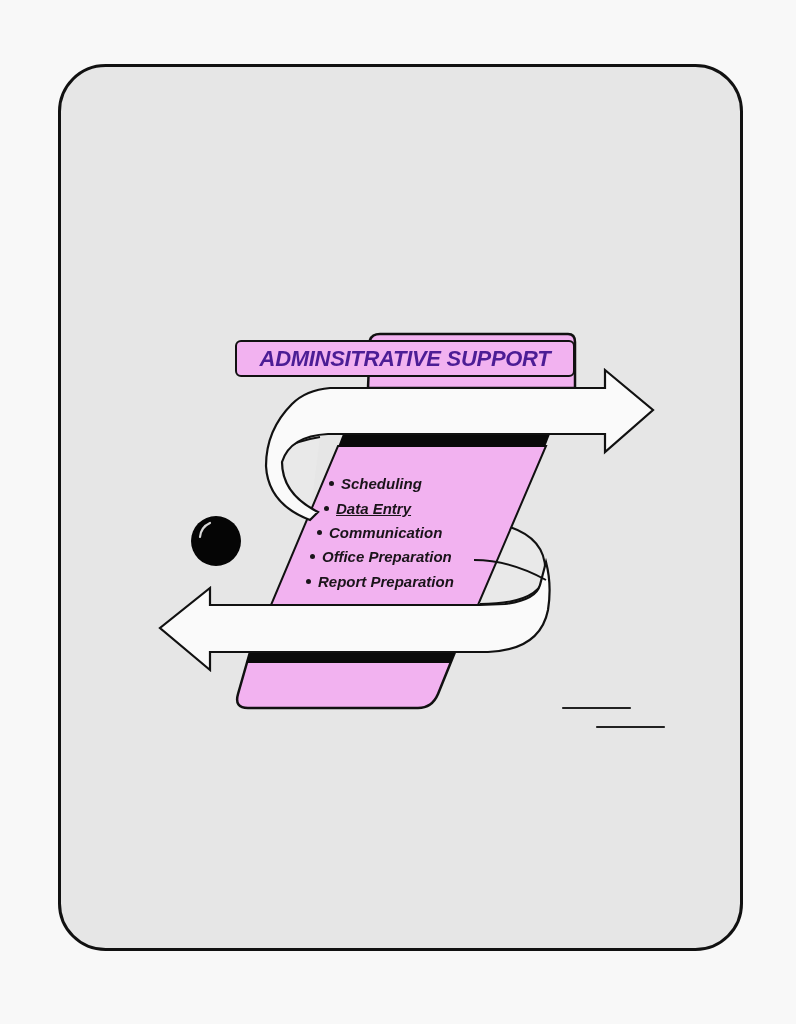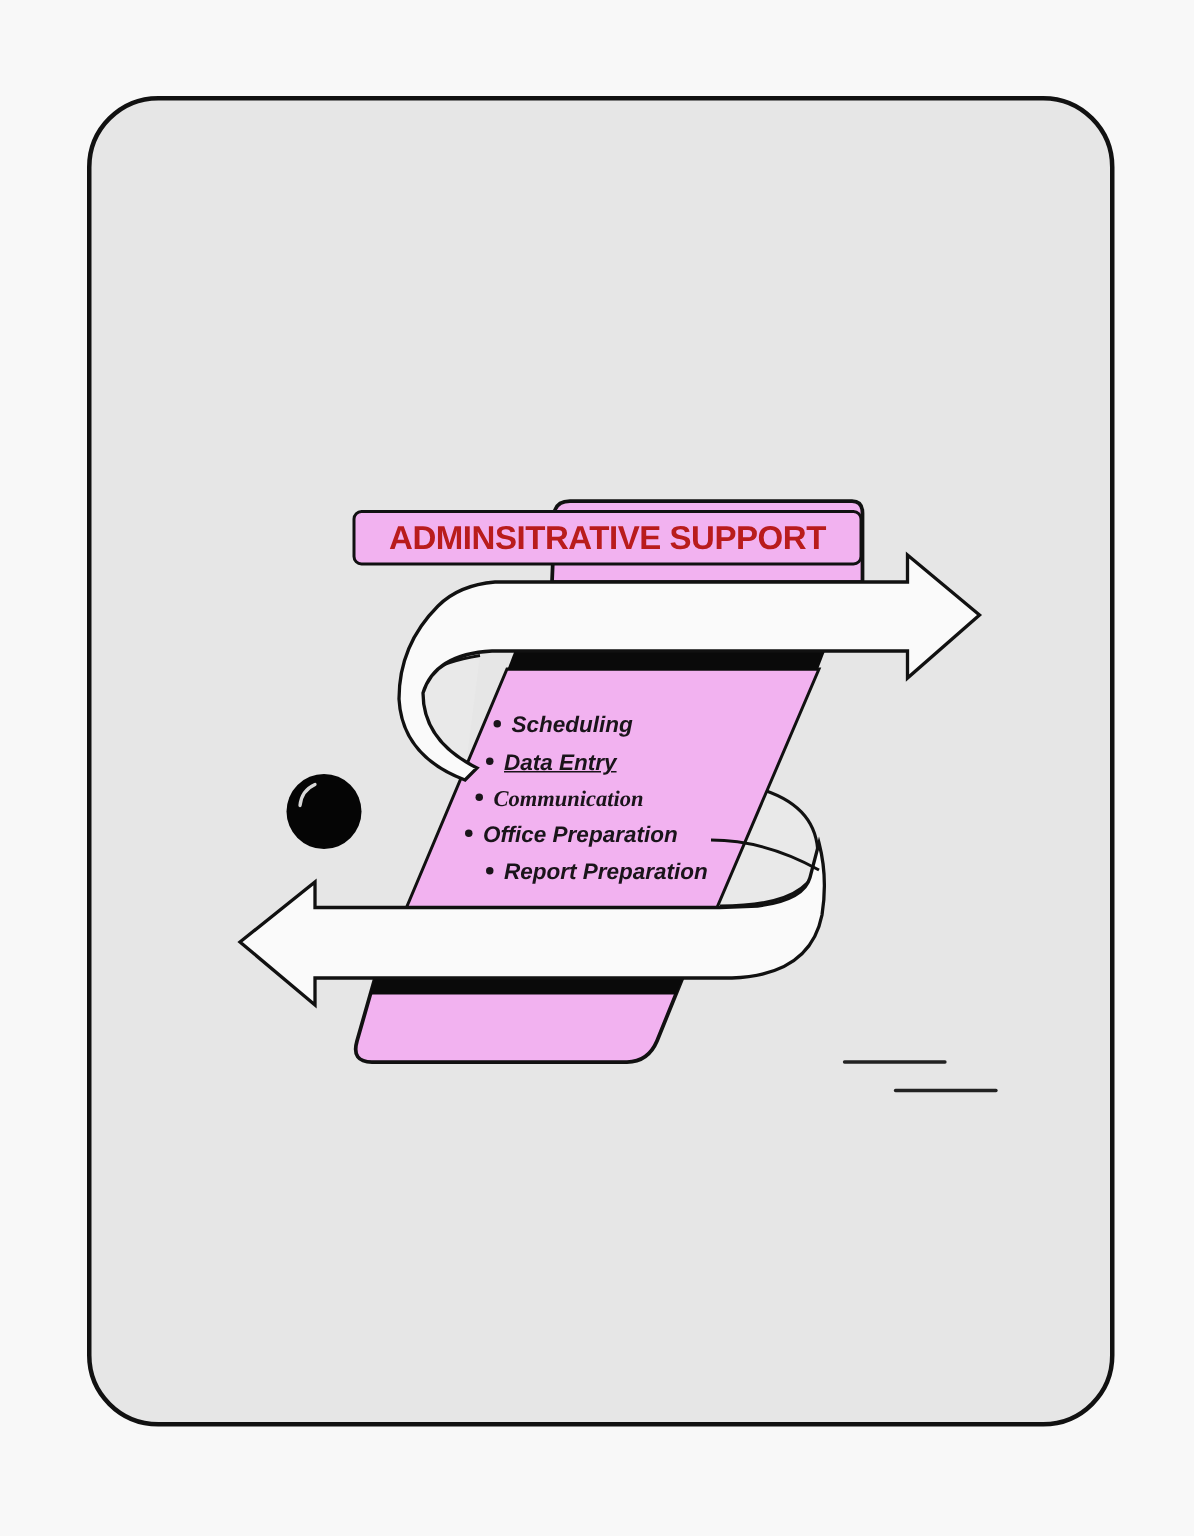--- a/index.html
+++ b/index.html
@@ -30,23 +30,24 @@
       border: 2.5px solid #111;
       border-radius: 6px;
       background: #f2b2f0;
       display: flex;
       align-items: center;
       justify-content: center;
     }
     .title-text {
       font-family: "Liberation Sans", sans-serif;
       font-weight: 700;
+      font-style: italic;
       font-size: 22px;
       letter-spacing: -0.3px;
-      color: #b91c1c;
+      color: #4c1d95;
       white-space: nowrap;
     }
     .list {
       position: absolute;
       left: 0;
       top: 0;
       width: 796px;
       height: 1024px;
       pointer-events: none;
     }
@@ -120,23 +121,23 @@
     <span class="title-text">ADMINSITRATIVE SUPPORT</span>
   </div>
 
   <div class="list">
     <div class="list-item" style="left:329px; top:475px;">
       <span class="bullet"></span><span>Scheduling</span>
     </div>
     <div class="list-item" style="left:324px; top:500px;text-decoration:underline;">
       <span class="bullet"></span><span>Data Entry</span>
     </div>
-    <div class="list-item" style="left:317px; top:524px;font-family:Liberation Serif, serif;">
+    <div class="list-item" style="left:317px; top:524px;">
       <span class="bullet"></span><span>Communication</span>
     </div>
     <div class="list-item" style="left:310px; top:548px;">
       <span class="bullet"></span><span>Office Preparation</span>
     </div>
-    <div class="list-item" style="left:324px; top:573px;">
+    <div class="list-item" style="left:306px; top:573px;">
       <span class="bullet"></span><span>Report Preparation</span>
     </div>
   </div>
 </div>
 
 </body></html>

